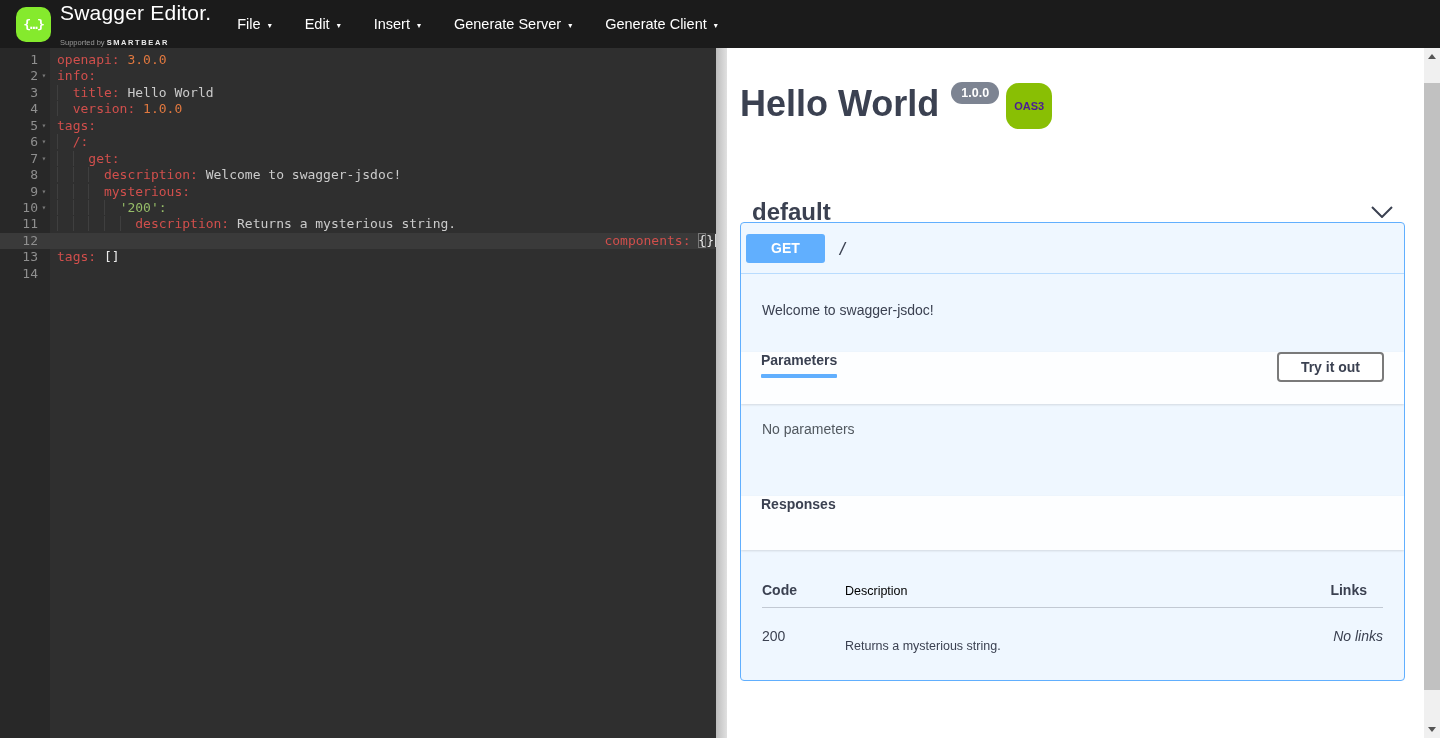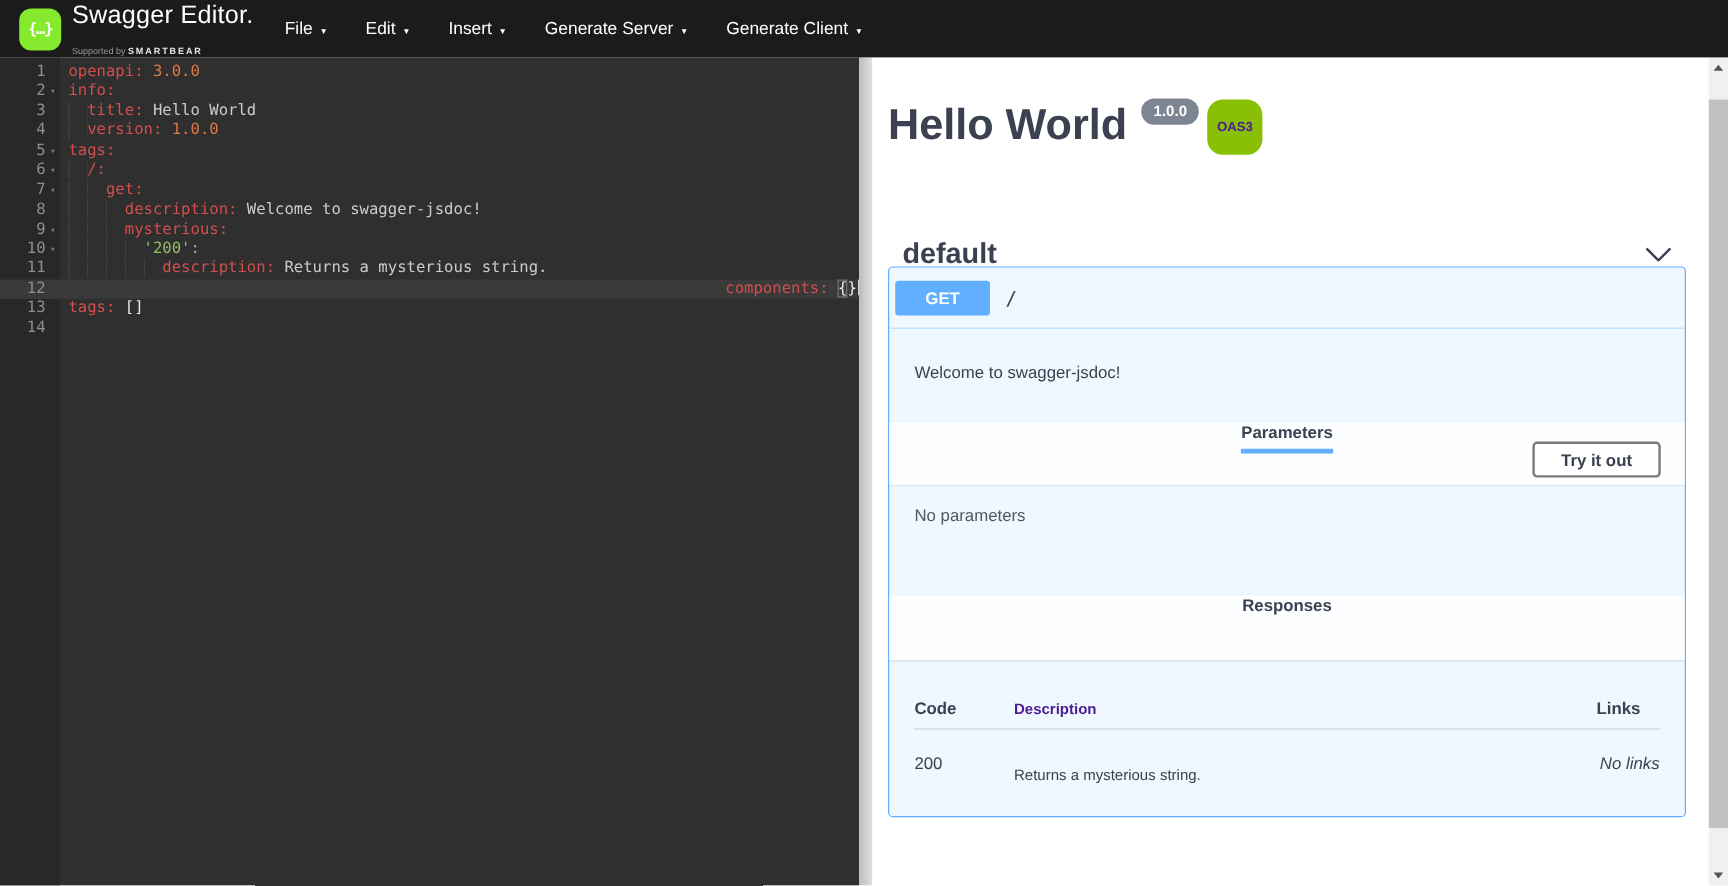--- a/index.html
+++ b/index.html
@@ -92,21 +92,21 @@
   }
   .method {
     width:79px; height:29px; border-radius:3px; background:var(--get-blue,#61affe);
     color:#fff; font-size:14px; font-weight:bold;
     display:flex; align-items:center; justify-content:center; flex:none;
   }
   .path { margin-left:13px; font-family:"DejaVu Sans Mono", monospace; font-size:16px; color:#3b4151; }
   .op-desc { height:78px; padding:28px 21px 0 21px; font-size:14px; color:#3b4151; }
   .sec-header {
     background:rgba(255,255,255,.85); box-shadow:0 1px 2px rgba(0,0,0,.12);
-    display:flex; align-items:center; padding:0 20px; position:relative;flex-direction:column;
+    display:flex; align-items:flex-start; padding:0 20px; position:relative;
   }
   .sec-params { height:52px; }
   .sec-resp { height:54px; }
   .tab { position:relative; font-size:14px; font-weight:bold; color:#3b4151; cursor:pointer; }
   .tab::after {
     content:""; position:absolute; left:0; bottom:-10px; width:100%; height:4px;
     background:var(--get-blue,#61affe); border-radius:1px;
   }
   .try-btn {
     margin-left:auto; background:#fff; border:2px solid #7a7a7a; border-radius:4px;
@@ -115,21 +115,21 @@
   }
   .params-body { height:92px; padding:17px 21px 0 21px; font-size:14px; color:#51585f; }
   .resp-title { font-size:14px; font-weight:bold; color:#3b4151; }
 
   .resp-table { padding:32px 21px 0 21px; }
   .t-row { display:flex; align-items:baseline; }
   .col-code { width:83px; flex:none; }
   .col-desc { flex:1; }
   .col-links { text-align:right; }
   .th-code, .th-links { font-size:14px; font-weight:bold; color:#3b4151; }
-  .th-desc { font-size:12.5px; font-weight:bold; color:#4c1d95; }
+  .th-desc { font-size:12.5px; font-weight:normal; color:#000000; }
   .th-links span { margin-right:16px; }
   .t-divider { border-bottom:1px solid rgba(59,65,81,.25); margin-top:9px; }
   .t-data { padding-top:20px; align-items:flex-start; }
   .td-code { font-size:14px; color:#3b4151; }
   .td-desc { font-size:12.5px; color:#3b4151; padding-top:11px; }
   .td-links { font-size:14px; font-style:italic; color:#3b4151; }
 
   
   .scrollbar {
     position:absolute; left:1424px; top:48px; width:16px; height:690px; background:#f0f0f0;

